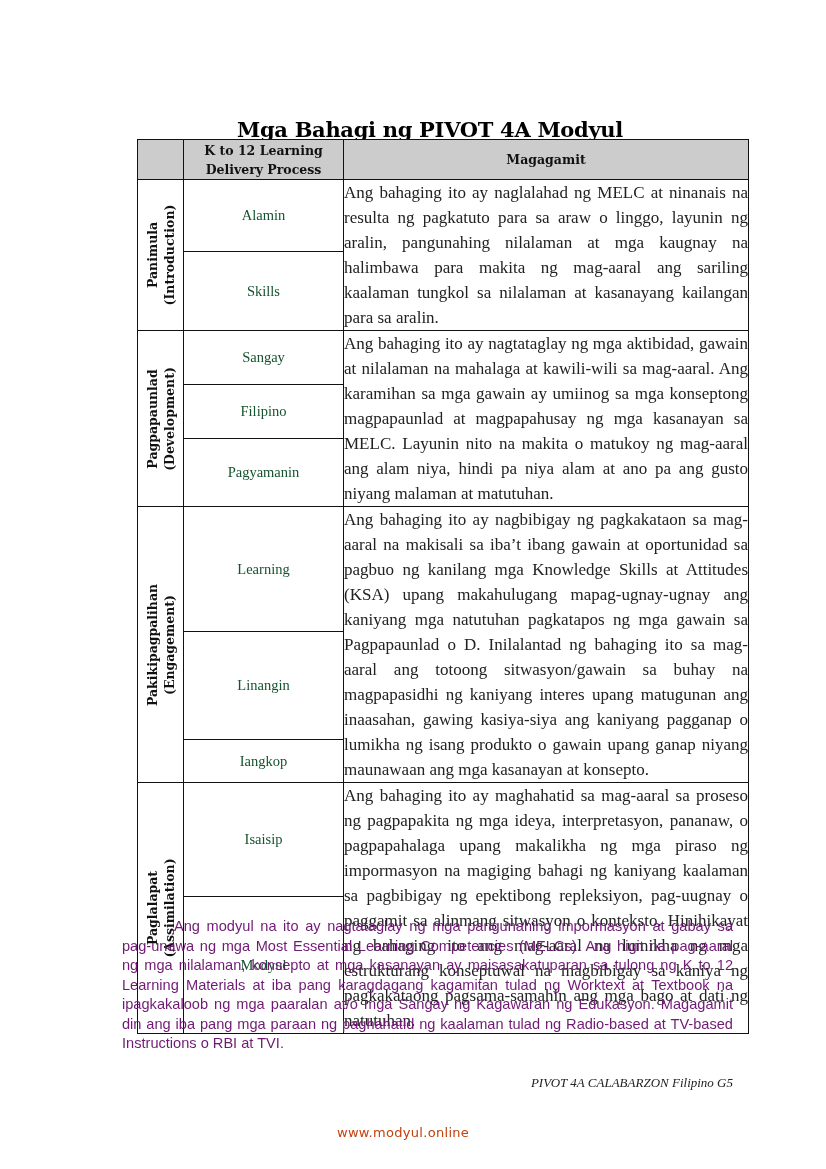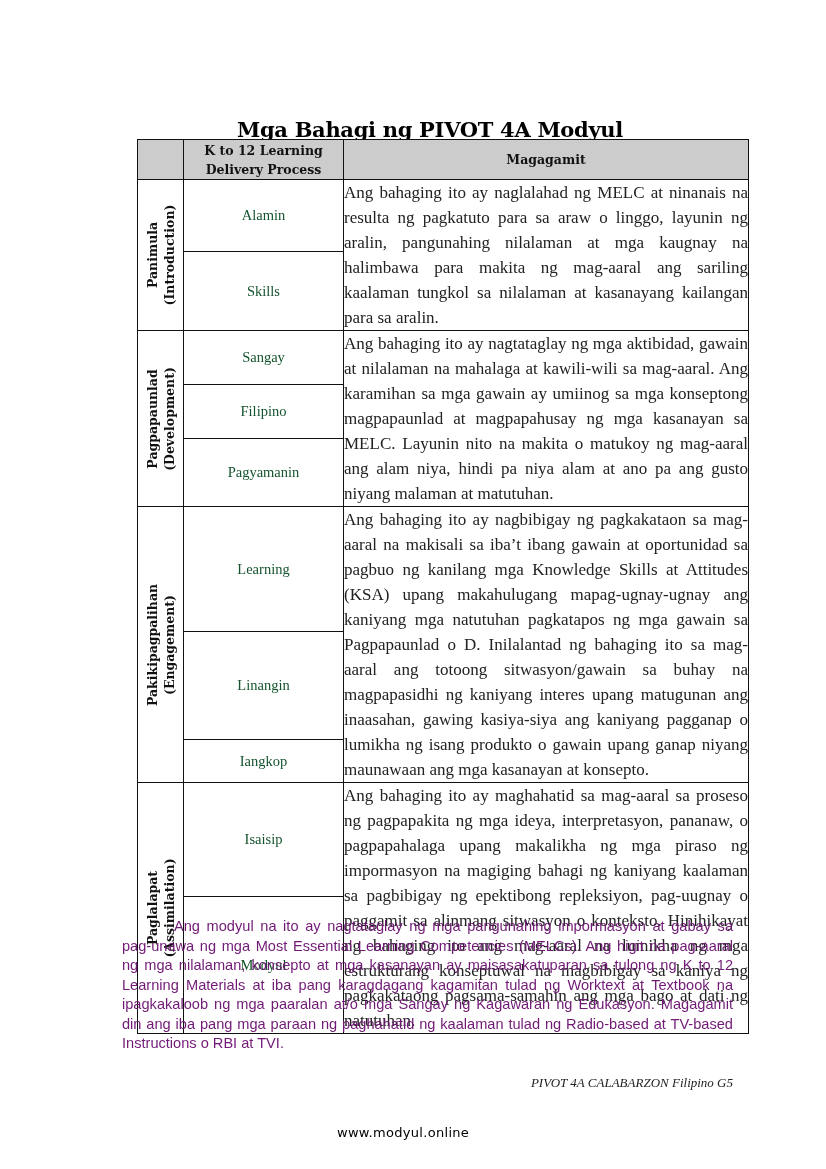--- a/index.html
+++ b/index.html
@@ -105,21 +105,21 @@
       font-style: italic;
       font-size: 13px;
       color: #222;
     }
     .watermark {
       position: absolute;
       left: 337px;
       top: 1125px;
       font-family: "DejaVu Sans", sans-serif;
       font-size: 13px;
-      color: #000000;
+      color: #c2410c;
       letter-spacing: 0.3px;
     }
   </style>
 </head>
 <body>
 
 <h1 class="page-title">Mga Bahagi ng PIVOT 4A Modyul</h1>
 
 <table class="parts">
   <colgroup>

